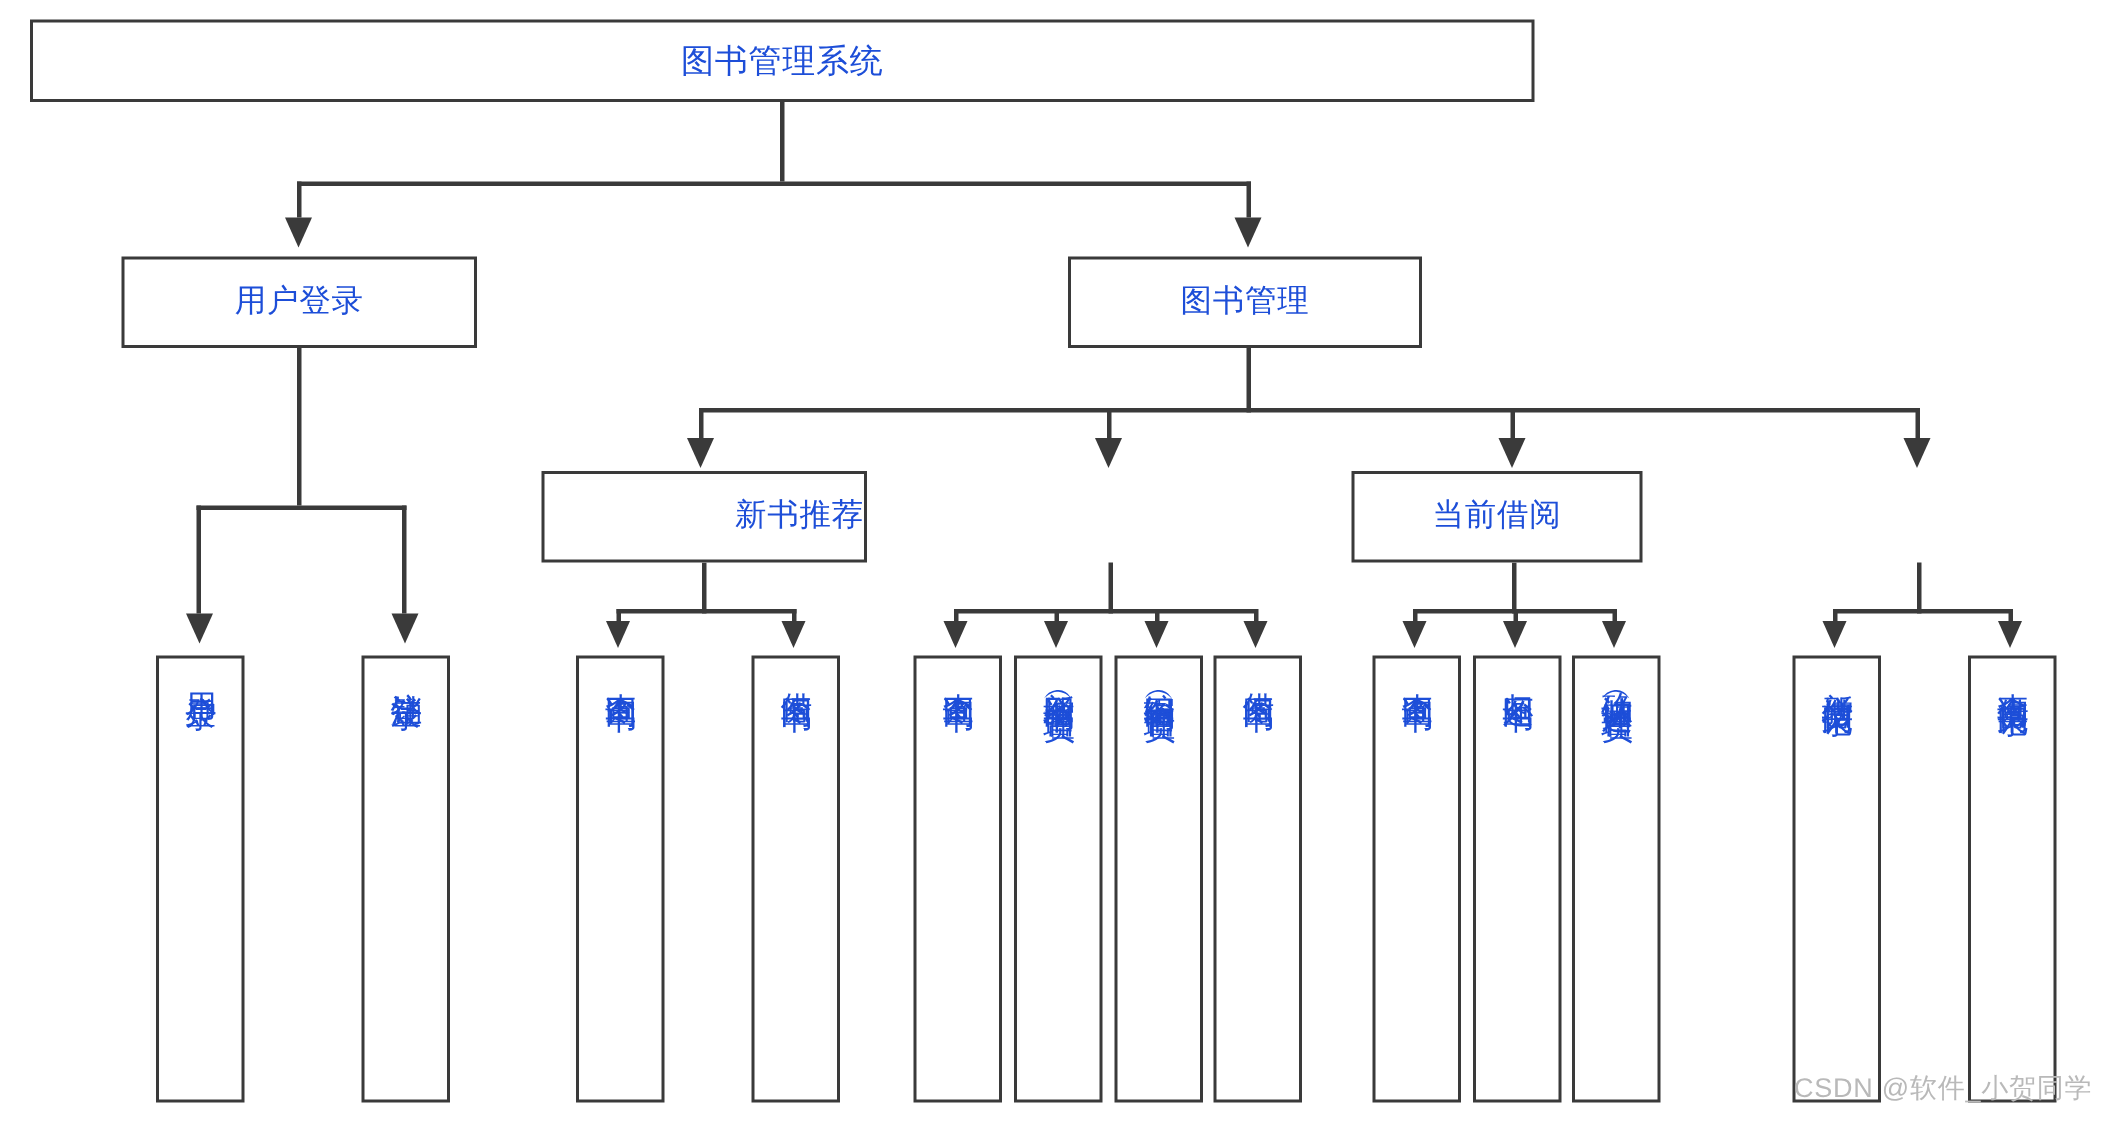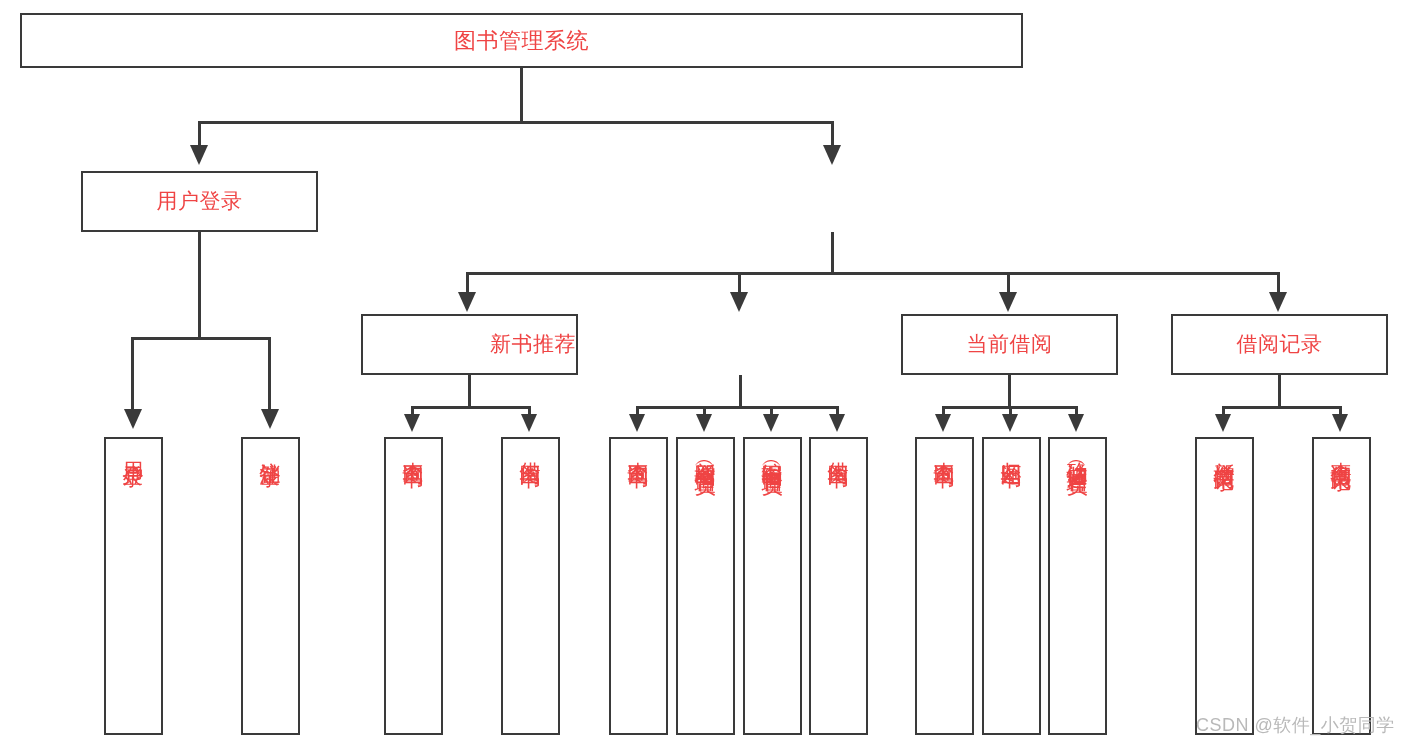--- a/index.html
+++ b/index.html
@@ -25,21 +25,21 @@
     display: flex;
     align-items: center;
     justify-content: center;
     color: #2b2b2b;
     z-index: 3;
   }
   .node .lbl {
     display: block;
     text-align: center;
     line-height: 1.08;
-    color: #ef4444;
+    color: #1d4ed8;
   }
   
   .node.h .lbl {
     font-size: 21px;
     letter-spacing: 0.5px;
     white-space: nowrap;
   }
   .node.root .lbl { font-size: 22px; }
   
   .node.v {
@@ -155,33 +155,33 @@
   <div class="arrow sm" style="left:1332px; top:414px;"></div>
 
   <div class="node h root" style="left:20px; top:13px; width:1003px; height:55px;">
     <span class="lbl">图书管理系统</span>
   </div>
 
   <div class="node h" style="left:81px; top:171px; width:237px; height:61px;">
     <span class="lbl">用户登录</span>
   </div>
 
+  <div class="node h" style="left:712px; top:171px; width:236px; height:61px;">
+    <span class="lbl">图书管理</span>
+  </div>
 
   <div class="node h" style="left:361px; top:314px; width:217px; height:61px;justify-content:flex-end;">
     <span class="lbl">新书推荐</span>
   </div>
 
 
-  <div class="node h" style="left:901px; top:314px; width:217px; height:61px;">
+  <div class="node h" style="left:901px; top:314px; width:194px; height:61px;">
     <span class="lbl">当前借阅</span>
   </div>
 
-  <div class="node h" style="left:1171px; top:314px; width:217px; height:61px;">
-    <span class="lbl">借阅记录</span>
-  </div>
 
   <div class="node v" style="left:104px; top:437px; width:59px; height:298px;">
     <span class="lbl">用户登录</span>
   </div>
   <div class="node v" style="left:241px; top:437px; width:59px; height:298px;">
     <span class="lbl">注销登录</span>
   </div>
 
   <div class="node v" style="left:384px; top:437px; width:59px; height:298px;">
     <span class="lbl">查询图书</span>

